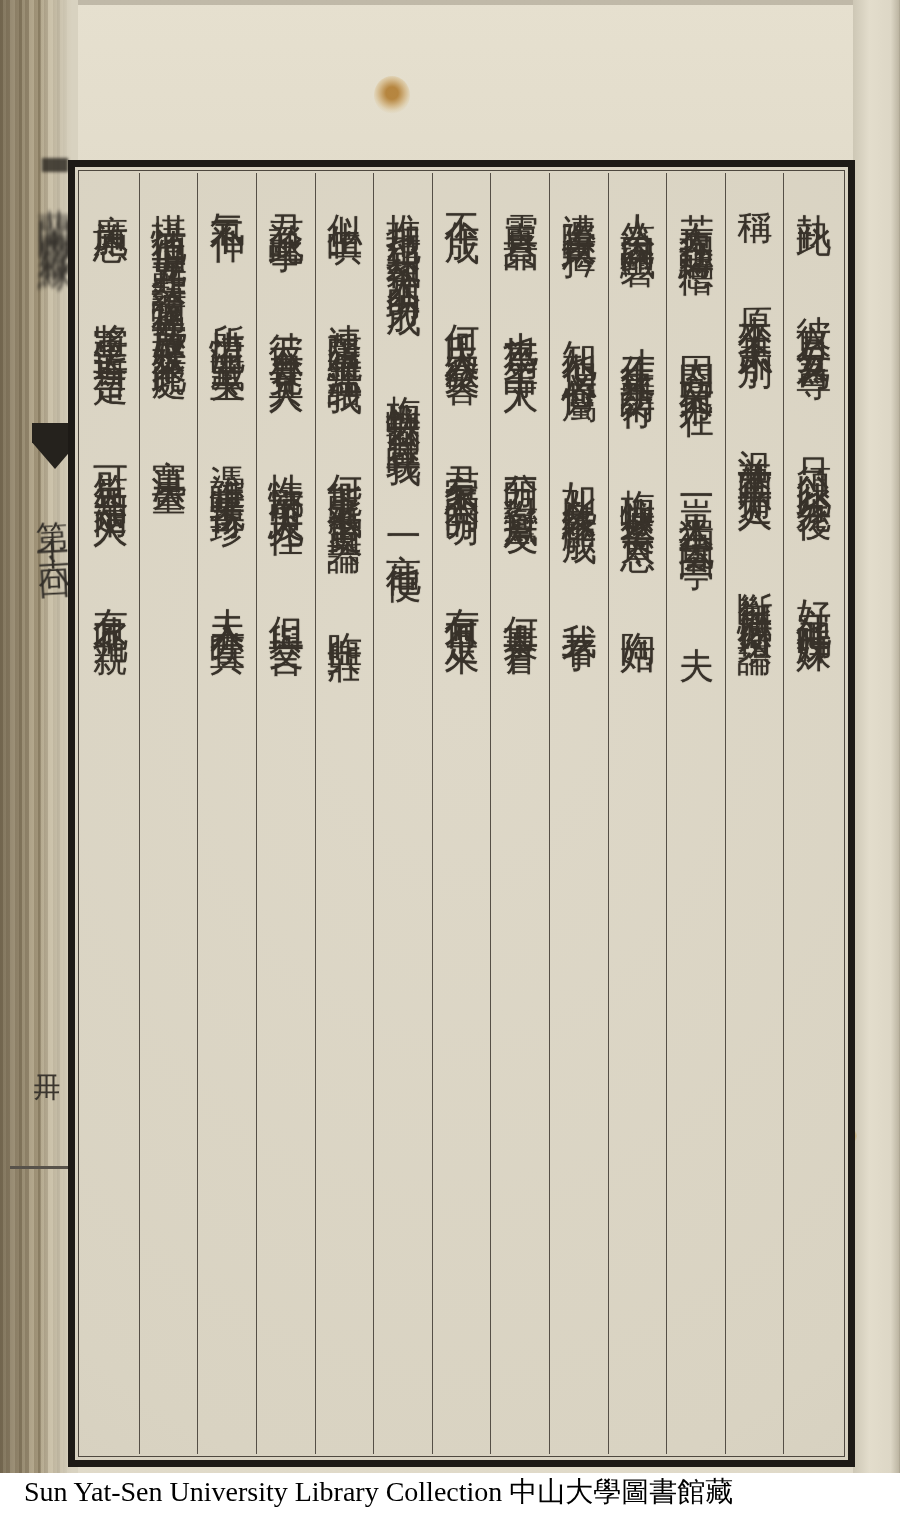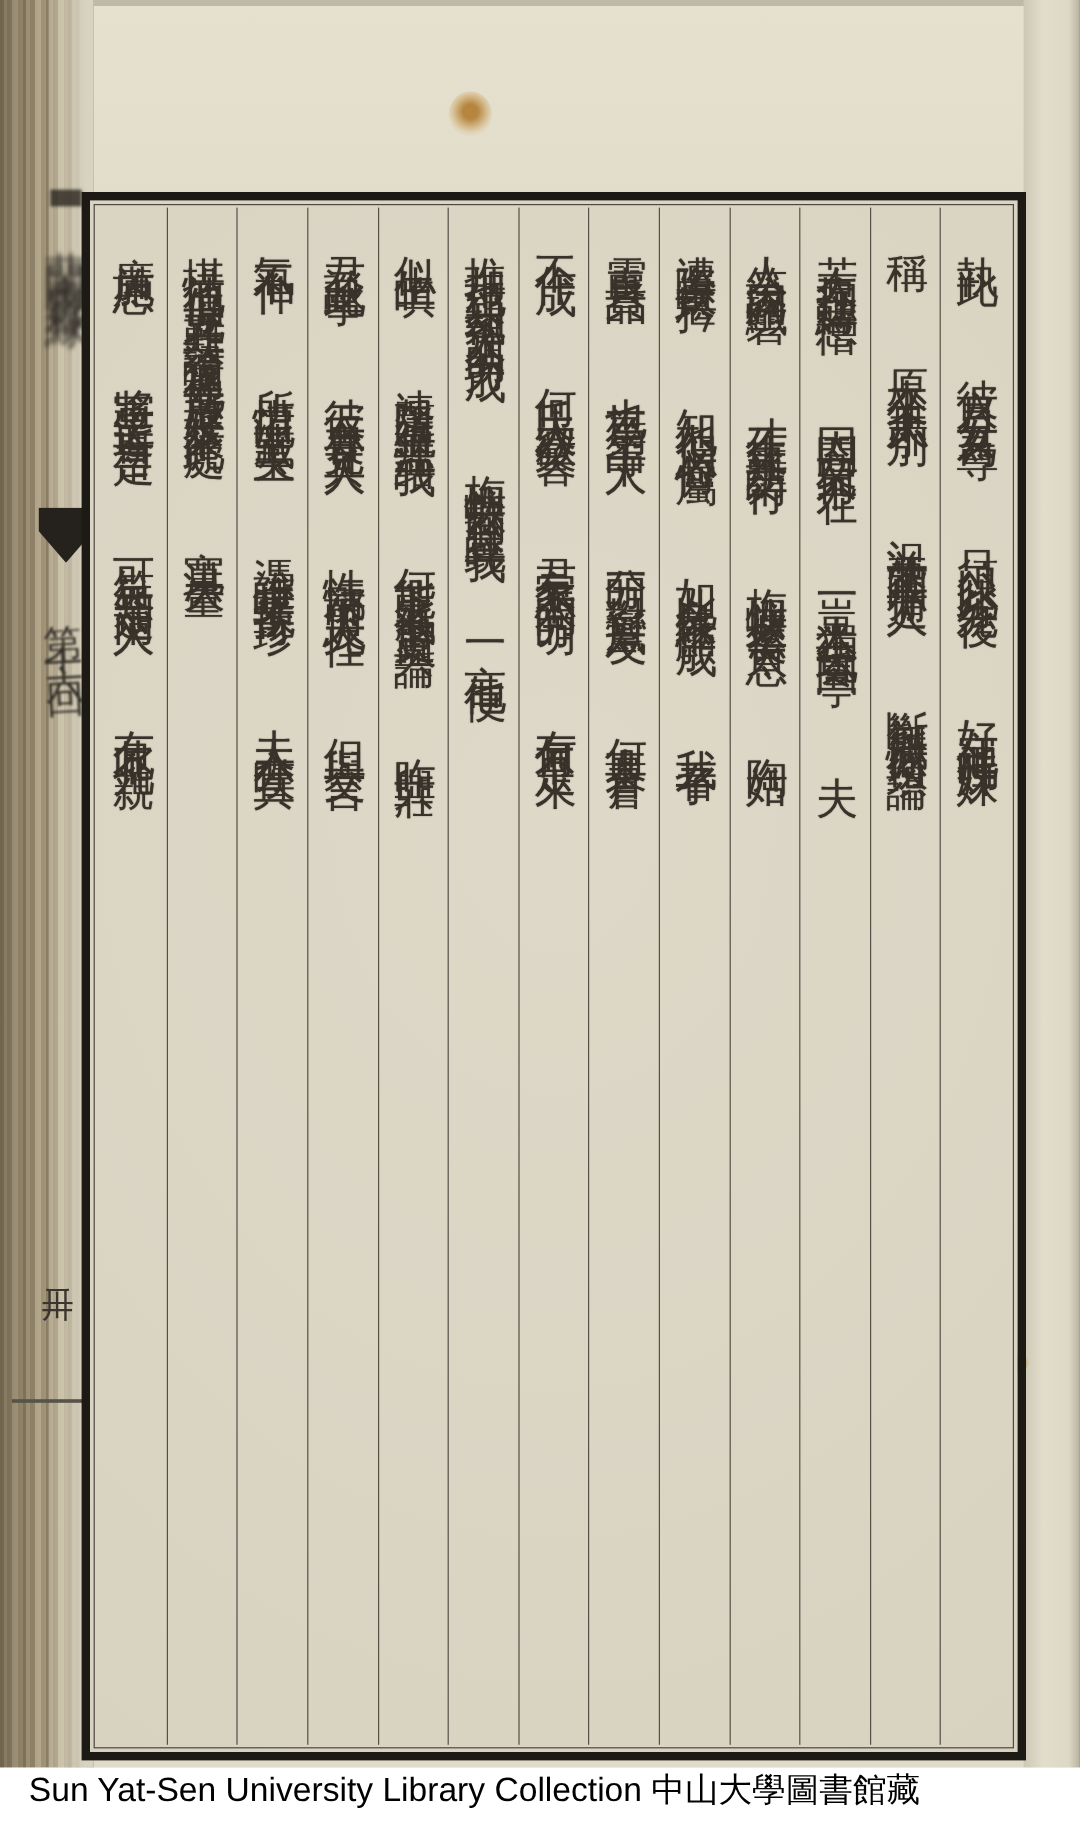--- a/index.html
+++ b/index.html
@@ -46,21 +46,21 @@
   .spine-chapter{position:absolute;top:336px;left:8px;writing-mode:vertical-rl;text-orientation:upright;
      font-size:32px;letter-spacing:16px;line-height:1;color:#332f29;filter:blur(.7px);
      transform:rotate(-3deg);}
   .spine-pagenum{position:absolute;top:892px;left:6px;writing-mode:vertical-rl;text-orientation:upright;
      font-size:27px;letter-spacing:3px;line-height:1;color:#3a352e;filter:blur(.5px);}
   .spine-rule{position:absolute;top:1006px;left:-18px;width:66px;height:3px;background:#57524a;}
   .spine-topmark{position:absolute;top:-2px;left:14px;width:26px;height:14px;background:rgba(40,36,30,.8);filter:blur(1.5px);}
 
   
   .caption-bar{position:absolute;left:0;bottom:0;width:900px;height:47px;background:#ffffff;}
-  .caption-text{position:absolute;left:24px;bottom:9px;font-family:Liberation Sans, sans-serif;
+  .caption-text{position:absolute;left:24px;bottom:9px;font-family:Liberation Serif, serif;
      font-size:28px;color:#000;white-space:nowrap;}
 </style>
 </head>
 <body>
 
 <div class="stage">
   <div class="top-edge"></div>
   <div class="left-edge"></div>
   <div class="left-edge-fade"></div>
   <div class="right-margin"></div>

